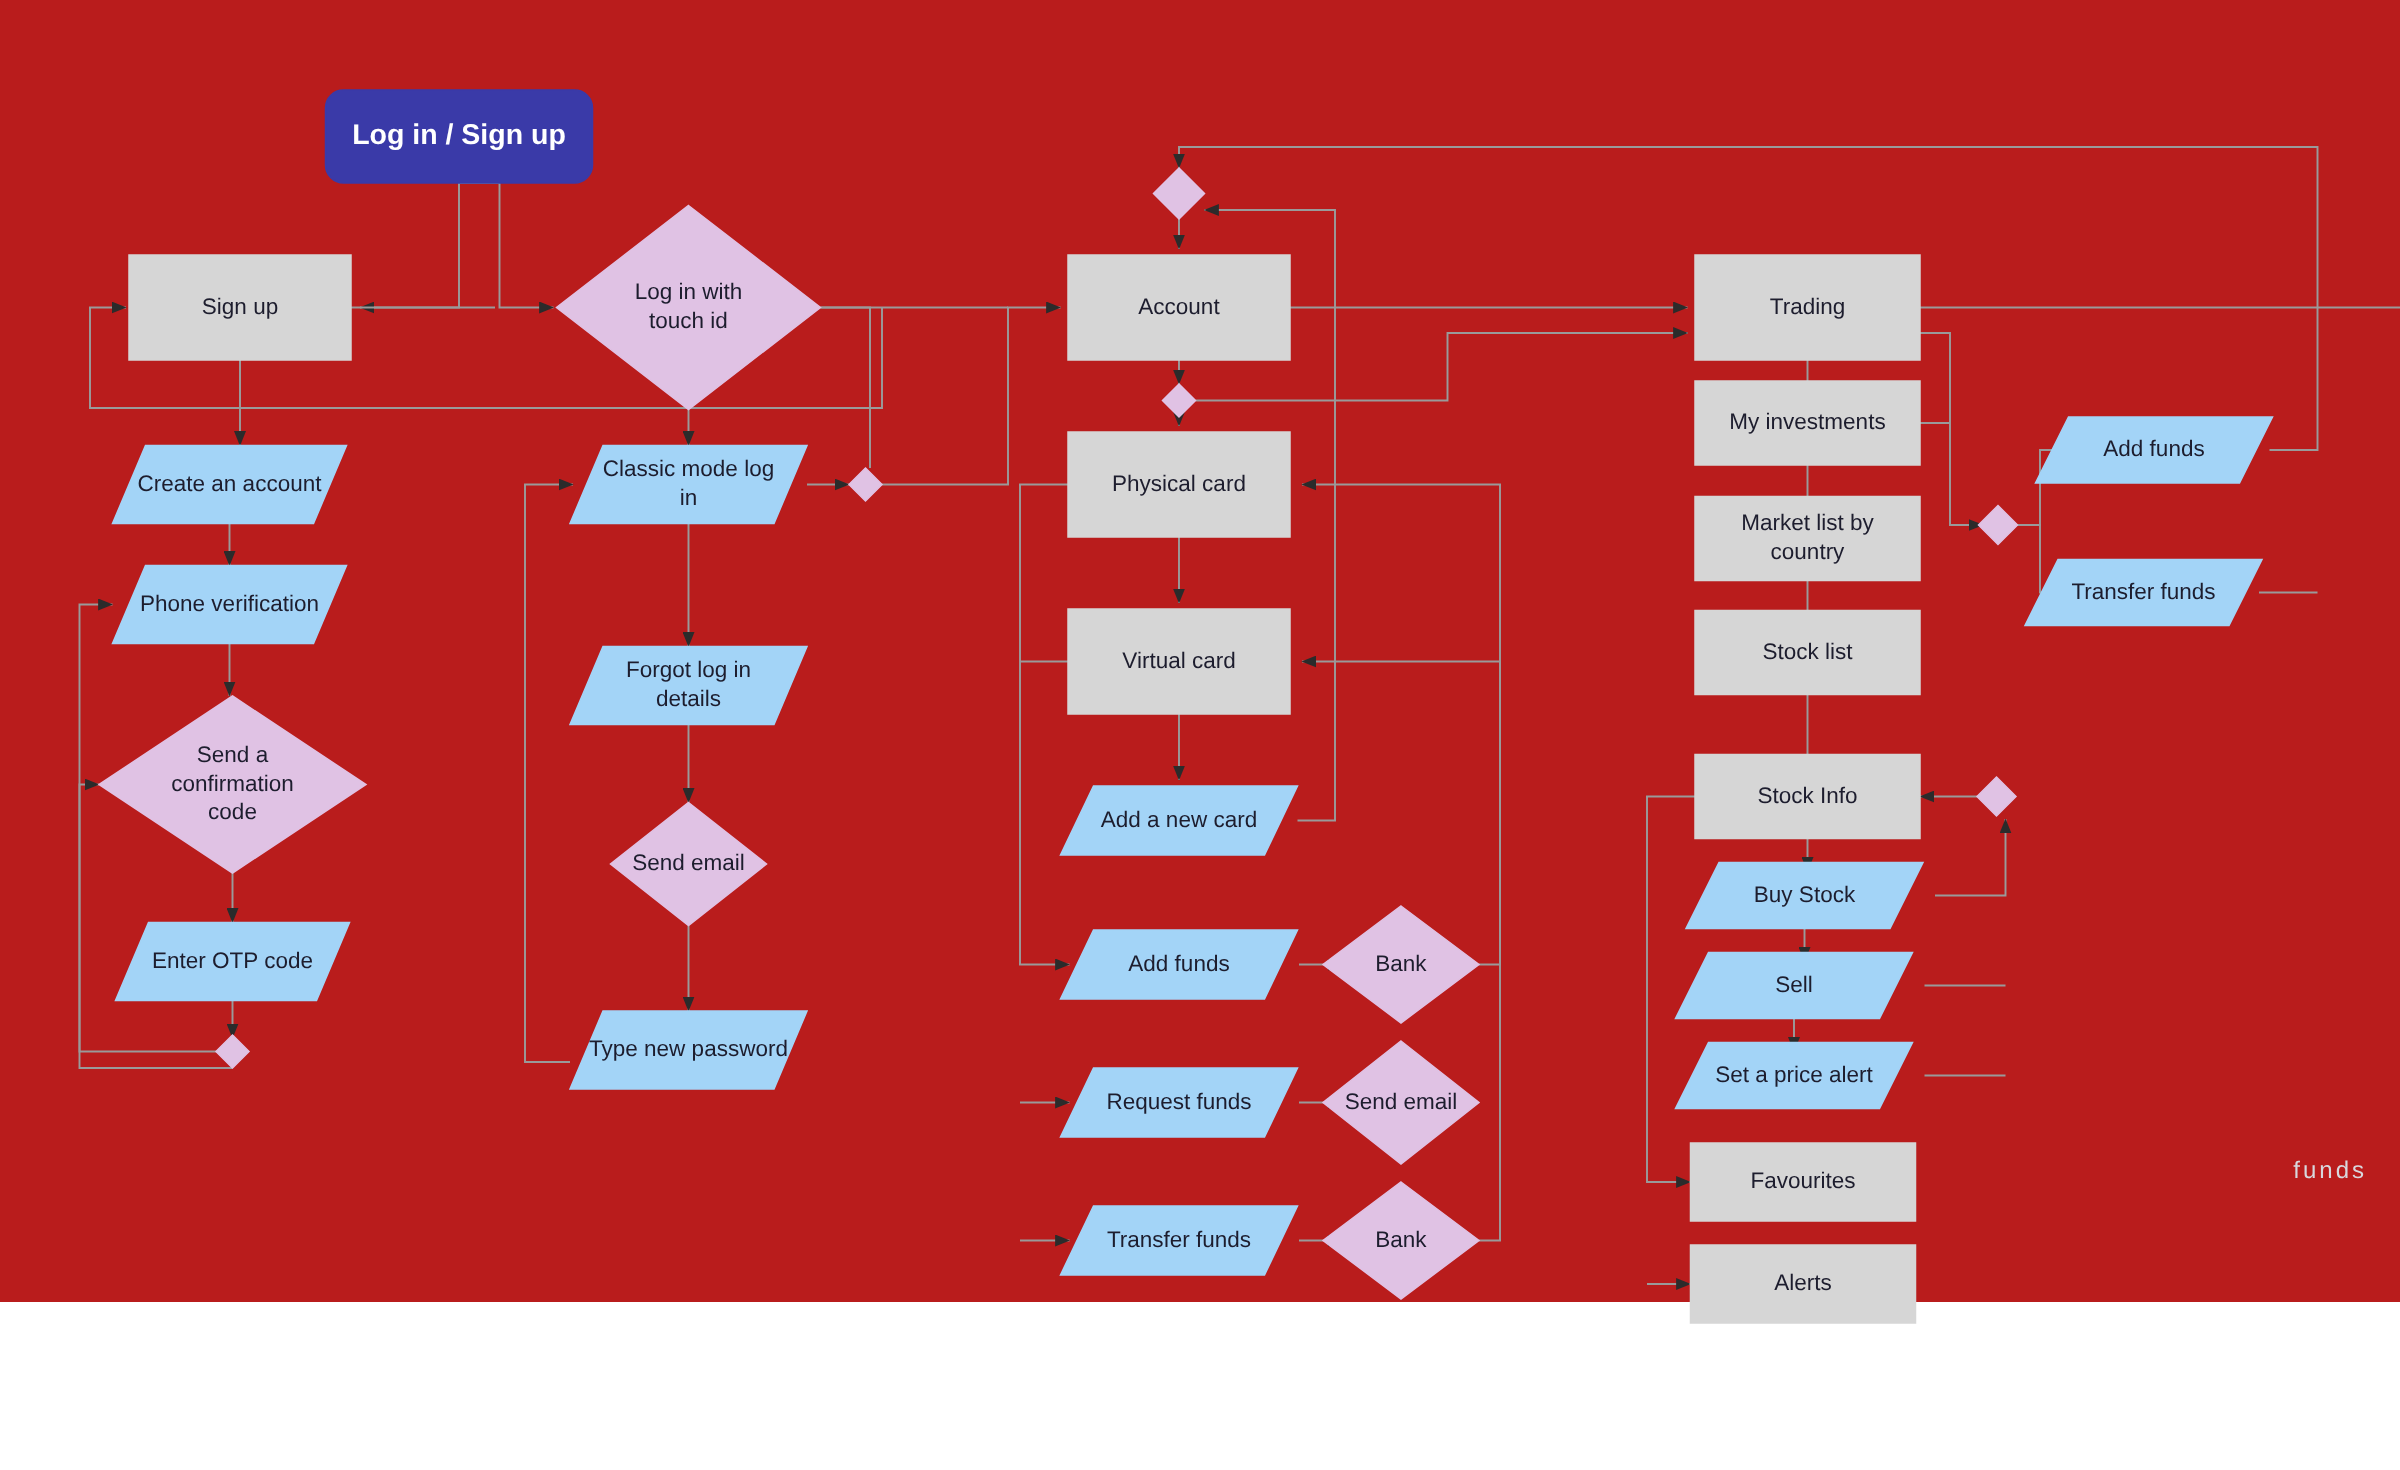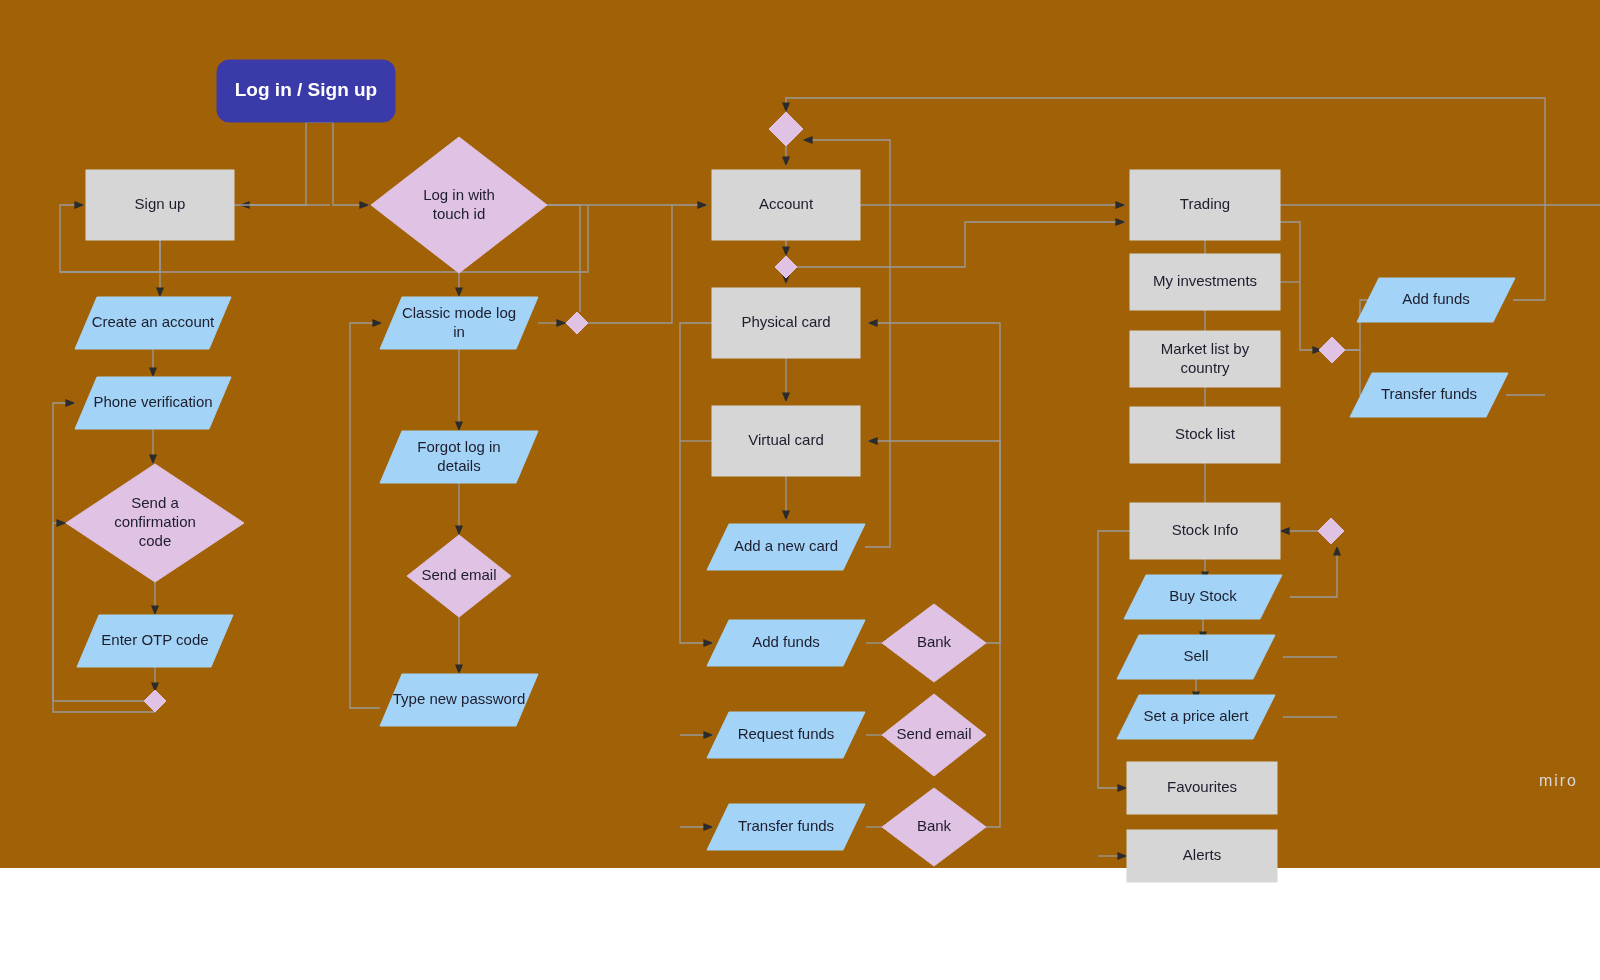--- a/index.html
+++ b/index.html
@@ -1,18 +1,18 @@
 <!DOCTYPE html>
 <html><head>
 <meta charset="utf-8">
 <style>
   html,body{margin:0;padding:0;background:#ffffff;}
   body{width:1600px;height:980px;overflow:hidden;
        font-family:"Liberation Sans","DejaVu Sans",sans-serif;}
-  #canvas{position:relative;width:1600px;height:868px;background:#a16207;}
+  #canvas{position:relative;width:1600px;height:868px;background:#b91c1c;}
   svg#board{position:absolute;left:0;top:0;width:1600px;height:980px;}
   .nodeText{font-family:"Liberation Sans","DejaVu Sans",sans-serif;
             font-size:15px;fill:#1d1d2e;text-anchor:middle;dominant-baseline:middle;}
   .startText{font-family:"Liberation Sans","DejaVu Sans",sans-serif;
              font-size:19px;font-weight:bold;fill:#ffffff;text-anchor:middle;dominant-baseline:middle;}
   .wm{position:absolute;right:22px;bottom:78px;color:#d8d8dd;font-size:16px;
       letter-spacing:2px;font-family:"Liberation Sans","DejaVu Sans",sans-serif;}
 </style>
 </head>
 <body>
@@ -230,14 +230,14 @@
         <g>
           <polygon points="1379,278 1515,278 1493,322 1357,322" fill="#a3d4f7" stroke="#a3d4f7" stroke-width="1"></polygon>
           <text x="1436" y="300" class="nodeText"><tspan x="1436" dy="0">Add funds</tspan></text>
         </g>
         <g>
           <polygon points="1372,373 1508,373 1486,417 1350,417" fill="#a3d4f7" stroke="#a3d4f7" stroke-width="1"></polygon>
           <text x="1429" y="395" class="nodeText"><tspan x="1429" dy="0">Transfer funds</tspan></text>
         </g>
       </g>
   </svg>
-  <div class="wm">miro</div>
+  <div class="wm">funds</div>
 </div>
 
 </body></html>

